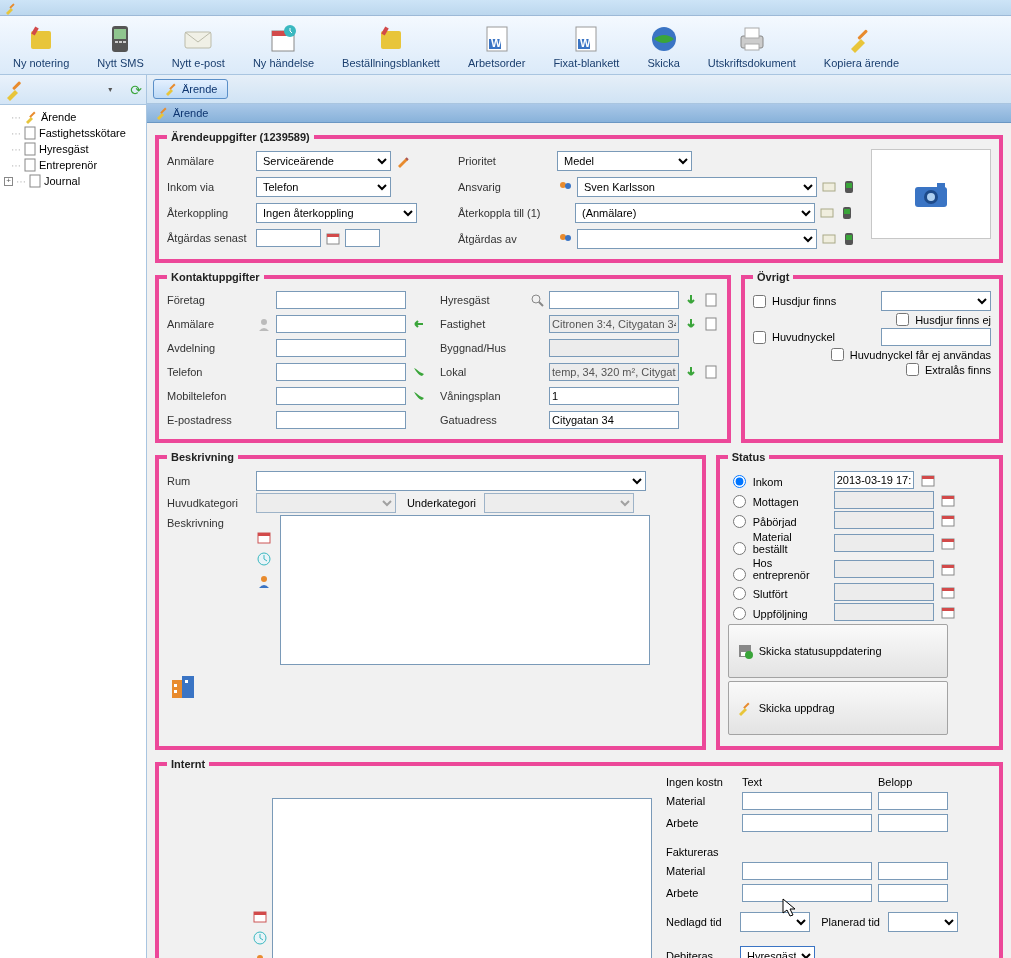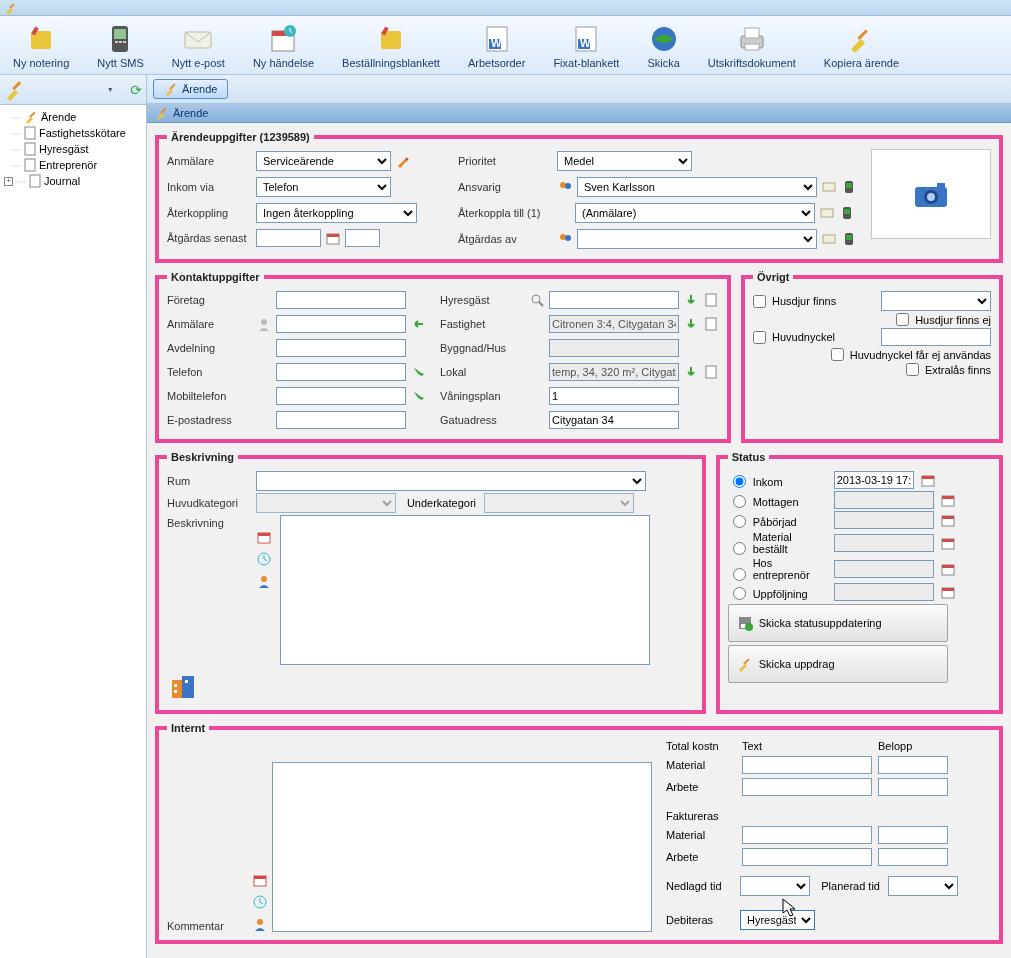--- a/index.html
+++ b/index.html
@@ -36,21 +36,21 @@
   textarea { resize:none;}
   input:disabled, select:disabled { background:#ececec;}
   .icon-sm { width:16px; height:16px; display:inline-flex; align-items:center; justify-content:center; cursor:pointer;}
   .arendeup-grid { display:grid; grid-template-columns: 1fr 1fr auto; gap:2px 14px; align-items:start;}
   .col { display:flex; flex-direction:column; gap:2px;}
   .camera-box { width:120px; height:90px; border:1px solid #c7c7c7; background:#fff; display:flex; align-items:center; justify-content:center;}
   .two-col { display:flex; gap:10px;}
   .two-col > fieldset { flex:1;}
   .status-row { display:flex; align-items:center; gap:6px; margin:2px 0;}
   .status-row label { display:flex; align-items:flex-end; gap:4px; width:100px;}
-  .btn { background:linear-gradient(#fafafa,#e3e3e3); border:1px solid #a3a3a3; border-radius:2px; padding:10px 8px; display:flex; align-items:center; gap:6px; cursor:pointer; margin:3px 0; width:220px;}
+  .btn { background:linear-gradient(#fafafa,#e3e3e3); border:1px solid #a3a3a3; border-radius:2px; padding:18px 8px; display:flex; align-items:center; gap:6px; cursor:pointer; margin:3px 0; width:220px;}
   .checkrow { display:flex; align-items:center; gap:6px; margin:2px 0;justify-content:flex-end;}
   .checkrow input[type=checkbox]{margin:0;}
   .cursor-arrow { position:fixed; left:782px; top:898px; pointer-events:none; z-index:999;}
   
   .grn { fill:#3aa53a;} .red{fill:#d24a4a;} .blu{fill:#3a74c4;} .ylw{fill:#e8c53a;} .org{fill:#e88b2e;}
   .cyn{fill:#3ab8c0;}
 </style>
 </head>
 <body>
 
@@ -615,20 +615,33 @@
             <span class="icon-sm">
                 <svg width="14" height="14">
                   <rect x="1" y="3" width="12" height="10" fill="#fff" stroke="#888"></rect>
                   <rect x="1" y="3" width="12" height="3" class="red"></rect>
                 </svg>
               </span>
             </div>
           <div class="status-row">
               <label>
                 <input type="radio" name="st" style="">
+                <span>Slutfört</span>
+              </label>
+            <input type="text" style="width: 100px;" disabled="">
+            <span class="icon-sm">
+                <svg width="14" height="14">
+                  <rect x="1" y="3" width="12" height="10" fill="#fff" stroke="#888"></rect>
+                  <rect x="1" y="3" width="12" height="3" class="red"></rect>
+                </svg>
+              </span>
+            </div>
+          <div class="status-row">
+              <label>
+                <input type="radio" name="st" style="">
                 <span>Uppföljning</span>
               </label>
             <input type="text" style="width: 100px;" disabled="">
             <span class="icon-sm">
                 <svg width="14" height="14">
                   <rect x="1" y="3" width="12" height="10" fill="#fff" stroke="#888"></rect>
                   <rect x="1" y="3" width="12" height="3" class="red"></rect>
                 </svg>
               </span>
             </div>
@@ -672,21 +685,21 @@
                   <svg width="14" height="14">
                     <circle cx="7" cy="5" r="3" class="org"></circle>
                     <path d="M2 14 Q7 8 12 14" class="blu"></path>
                   </svg>
                 </span>
             </div>
             <textarea style="width: 380px; height: 170px;"></textarea>
           </div>
           <div style="flex:1">
             <div style="display:grid;grid-template-columns:70px 130px 70px;gap:4px 6px;align-items:center">
-              <div>Total kostn</div>
+              <div>Ingen kostn</div>
               <div>Text</div>
               <div>Belopp</div>
               <div>Material</div>
               <input type="text" style="">
               <input type="text" style="">
               <div>Arbete</div>
               <input type="text" style="">
               <input type="text" style="">
               <div style="grid-column:1/4;height:6px"></div>
               <div>Faktureras</div>

